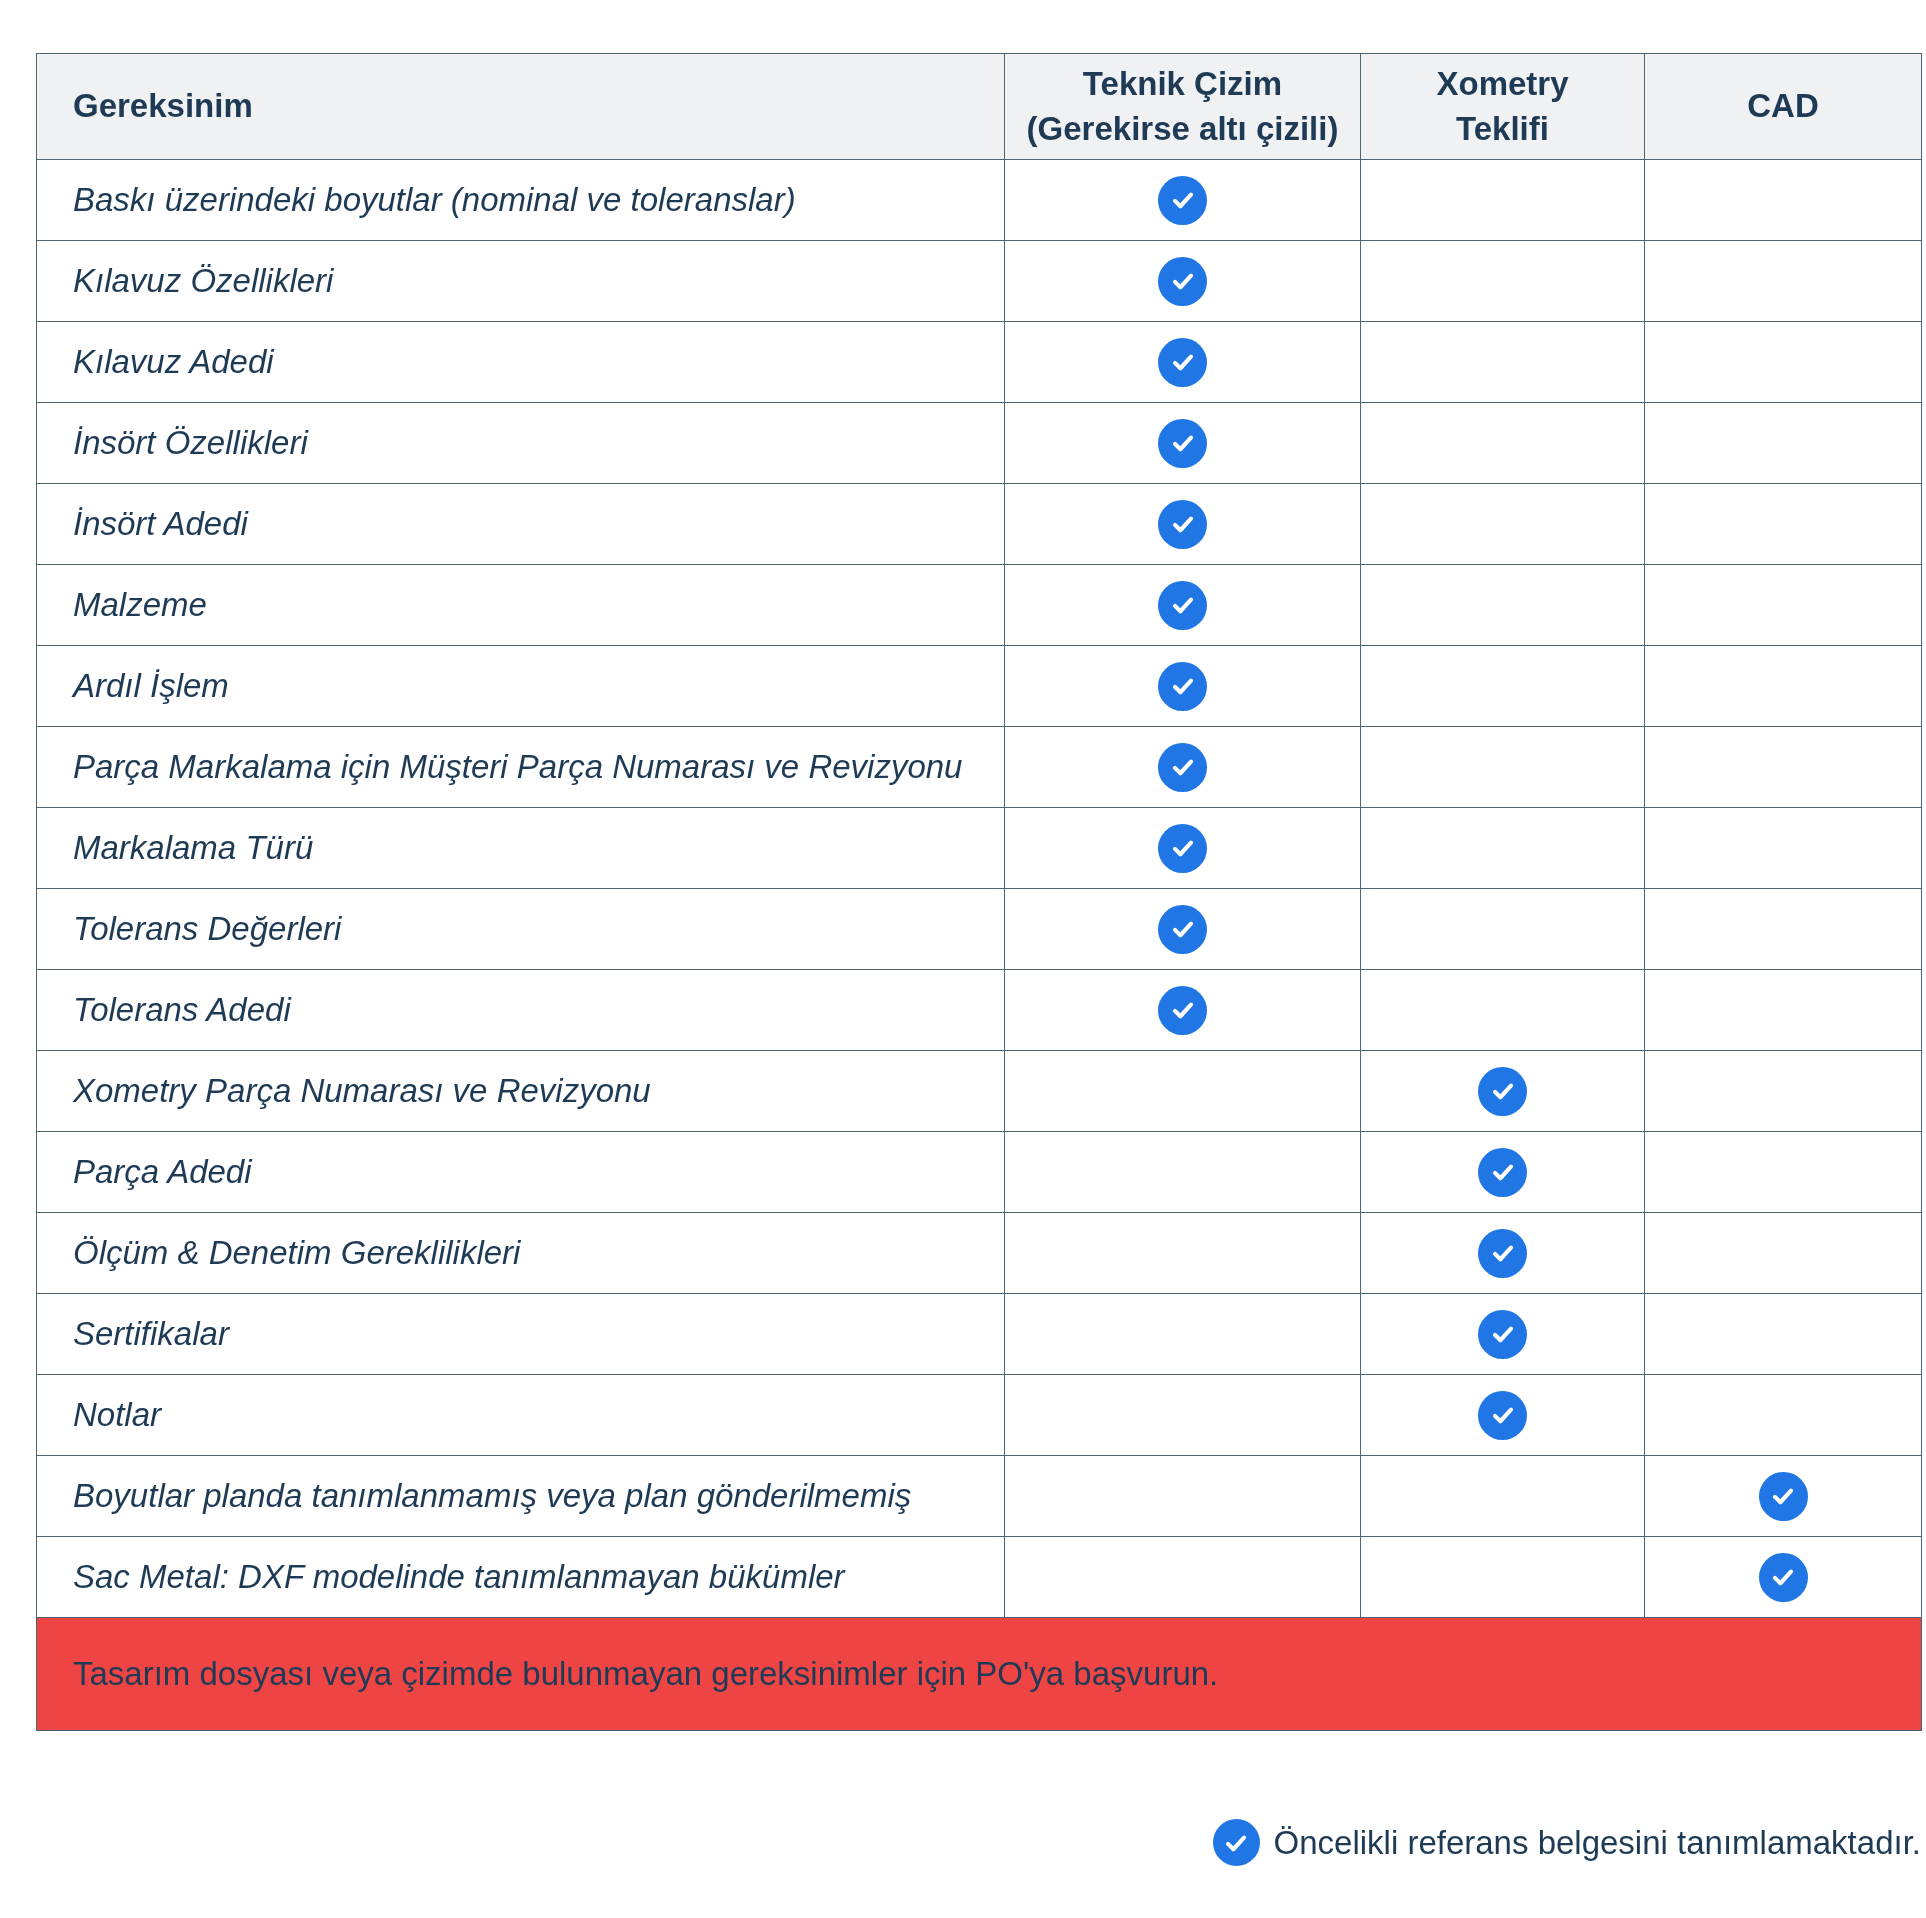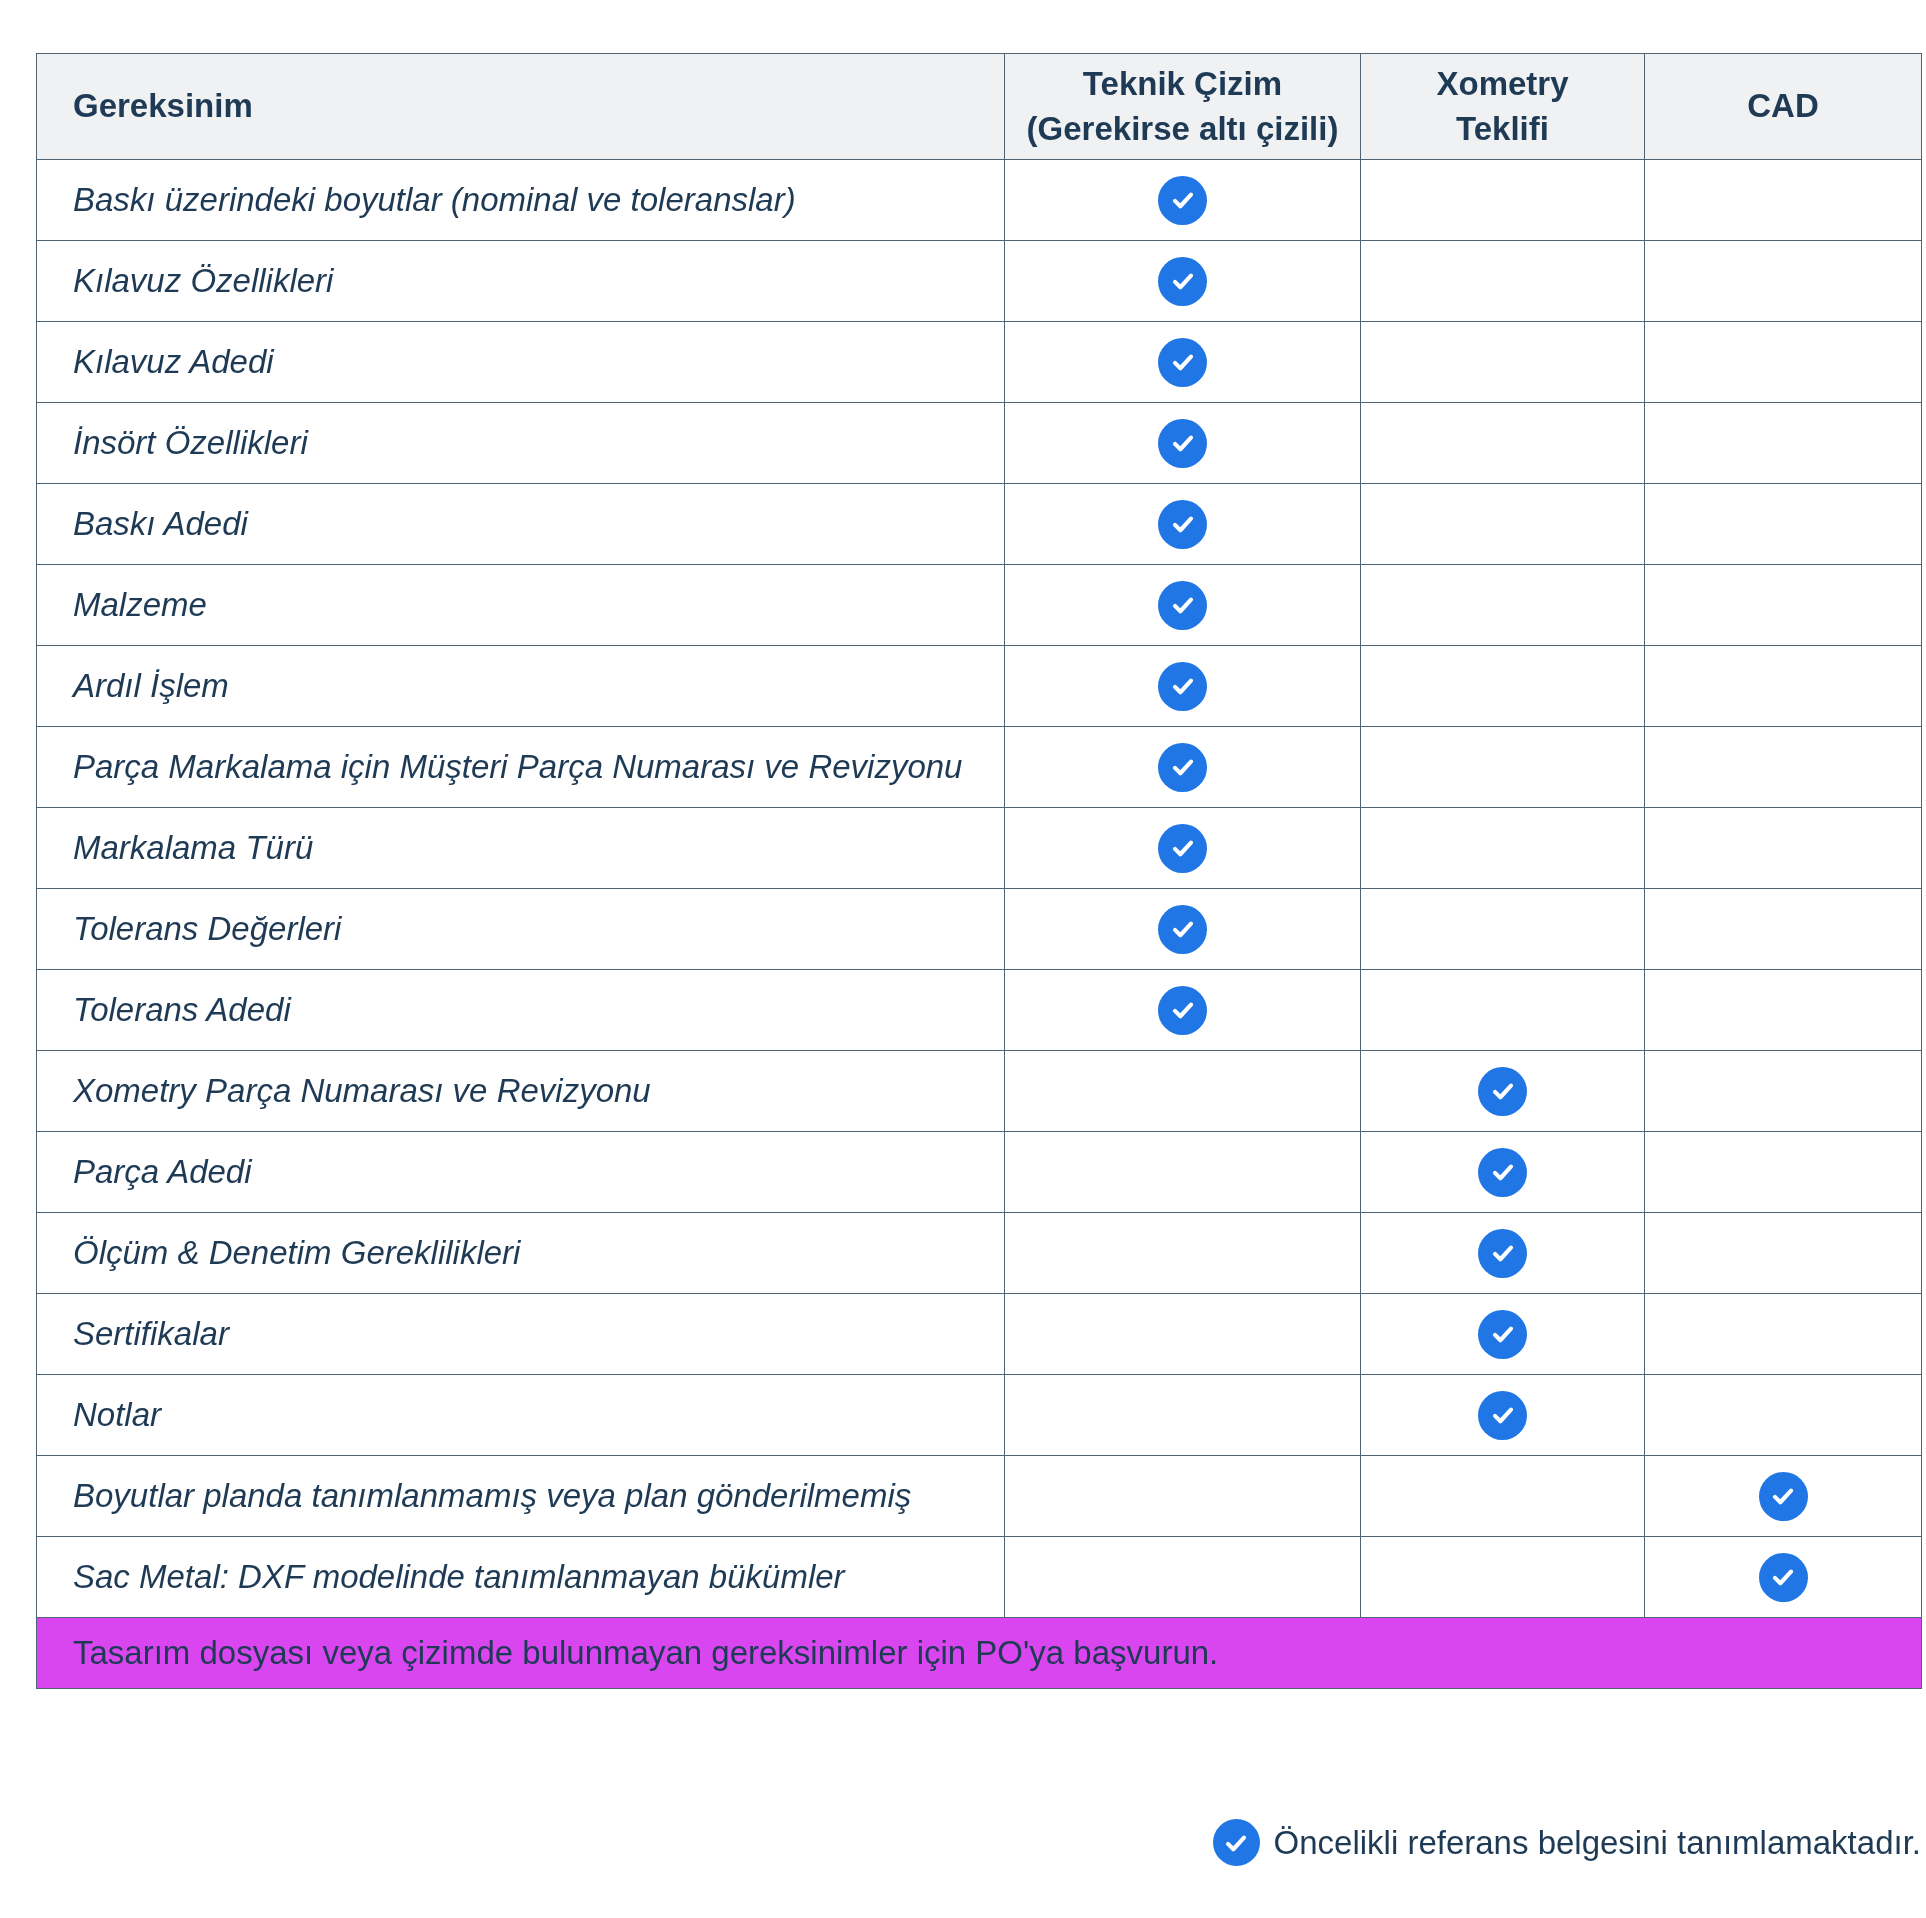--- a/index.html
+++ b/index.html
@@ -51,25 +51,25 @@
     font-size:33px;
     padding-left:36px;
     white-space:nowrap;
     overflow:hidden;
     font-style:italic;
   }
   tbody td.check-cell{
     text-align:center;
   }
   tfoot td.footer-cell{
-    height:71px;
+    height:113px;
     font-size:33px;
     padding-left:36px;
     white-space:nowrap;
-    background:#d946ef;
+    background:#ef4444;
   }
   .check{
     display:inline-flex;
     align-items:center;
     justify-content:center;
     width:49px;height:49px;
     border-radius:50%;
     background:var(--accent-blue);
     vertical-align:middle;
   }
@@ -139,21 +139,21 @@
         <td class="label">İnsört Özellikleri</td>
         <td class="check-cell"><span class="check">
             <svg viewBox="0 0 24 24" aria-hidden="true">
               <path d="M5.6 12.7l4.3 4.3 8.5-9.3" fill="none" stroke="#ffffff" stroke-width="3.3" stroke-linecap="round" stroke-linejoin="round"></path>
             </svg>
           </span></td>
         <td class="check-cell"></td>
         <td class="check-cell"></td>
       </tr>
       <tr>
-        <td class="label">Baskı Adedi</td>
+        <td class="label">İnsört Adedi</td>
         <td class="check-cell"><span class="check">
             <svg viewBox="0 0 24 24" aria-hidden="true">
               <path d="M5.6 12.7l4.3 4.3 8.5-9.3" fill="none" stroke="#ffffff" stroke-width="3.3" stroke-linecap="round" stroke-linejoin="round"></path>
             </svg>
           </span></td>
         <td class="check-cell"></td>
         <td class="check-cell"></td>
       </tr>
       <tr>
         <td class="label">Malzeme</td>

